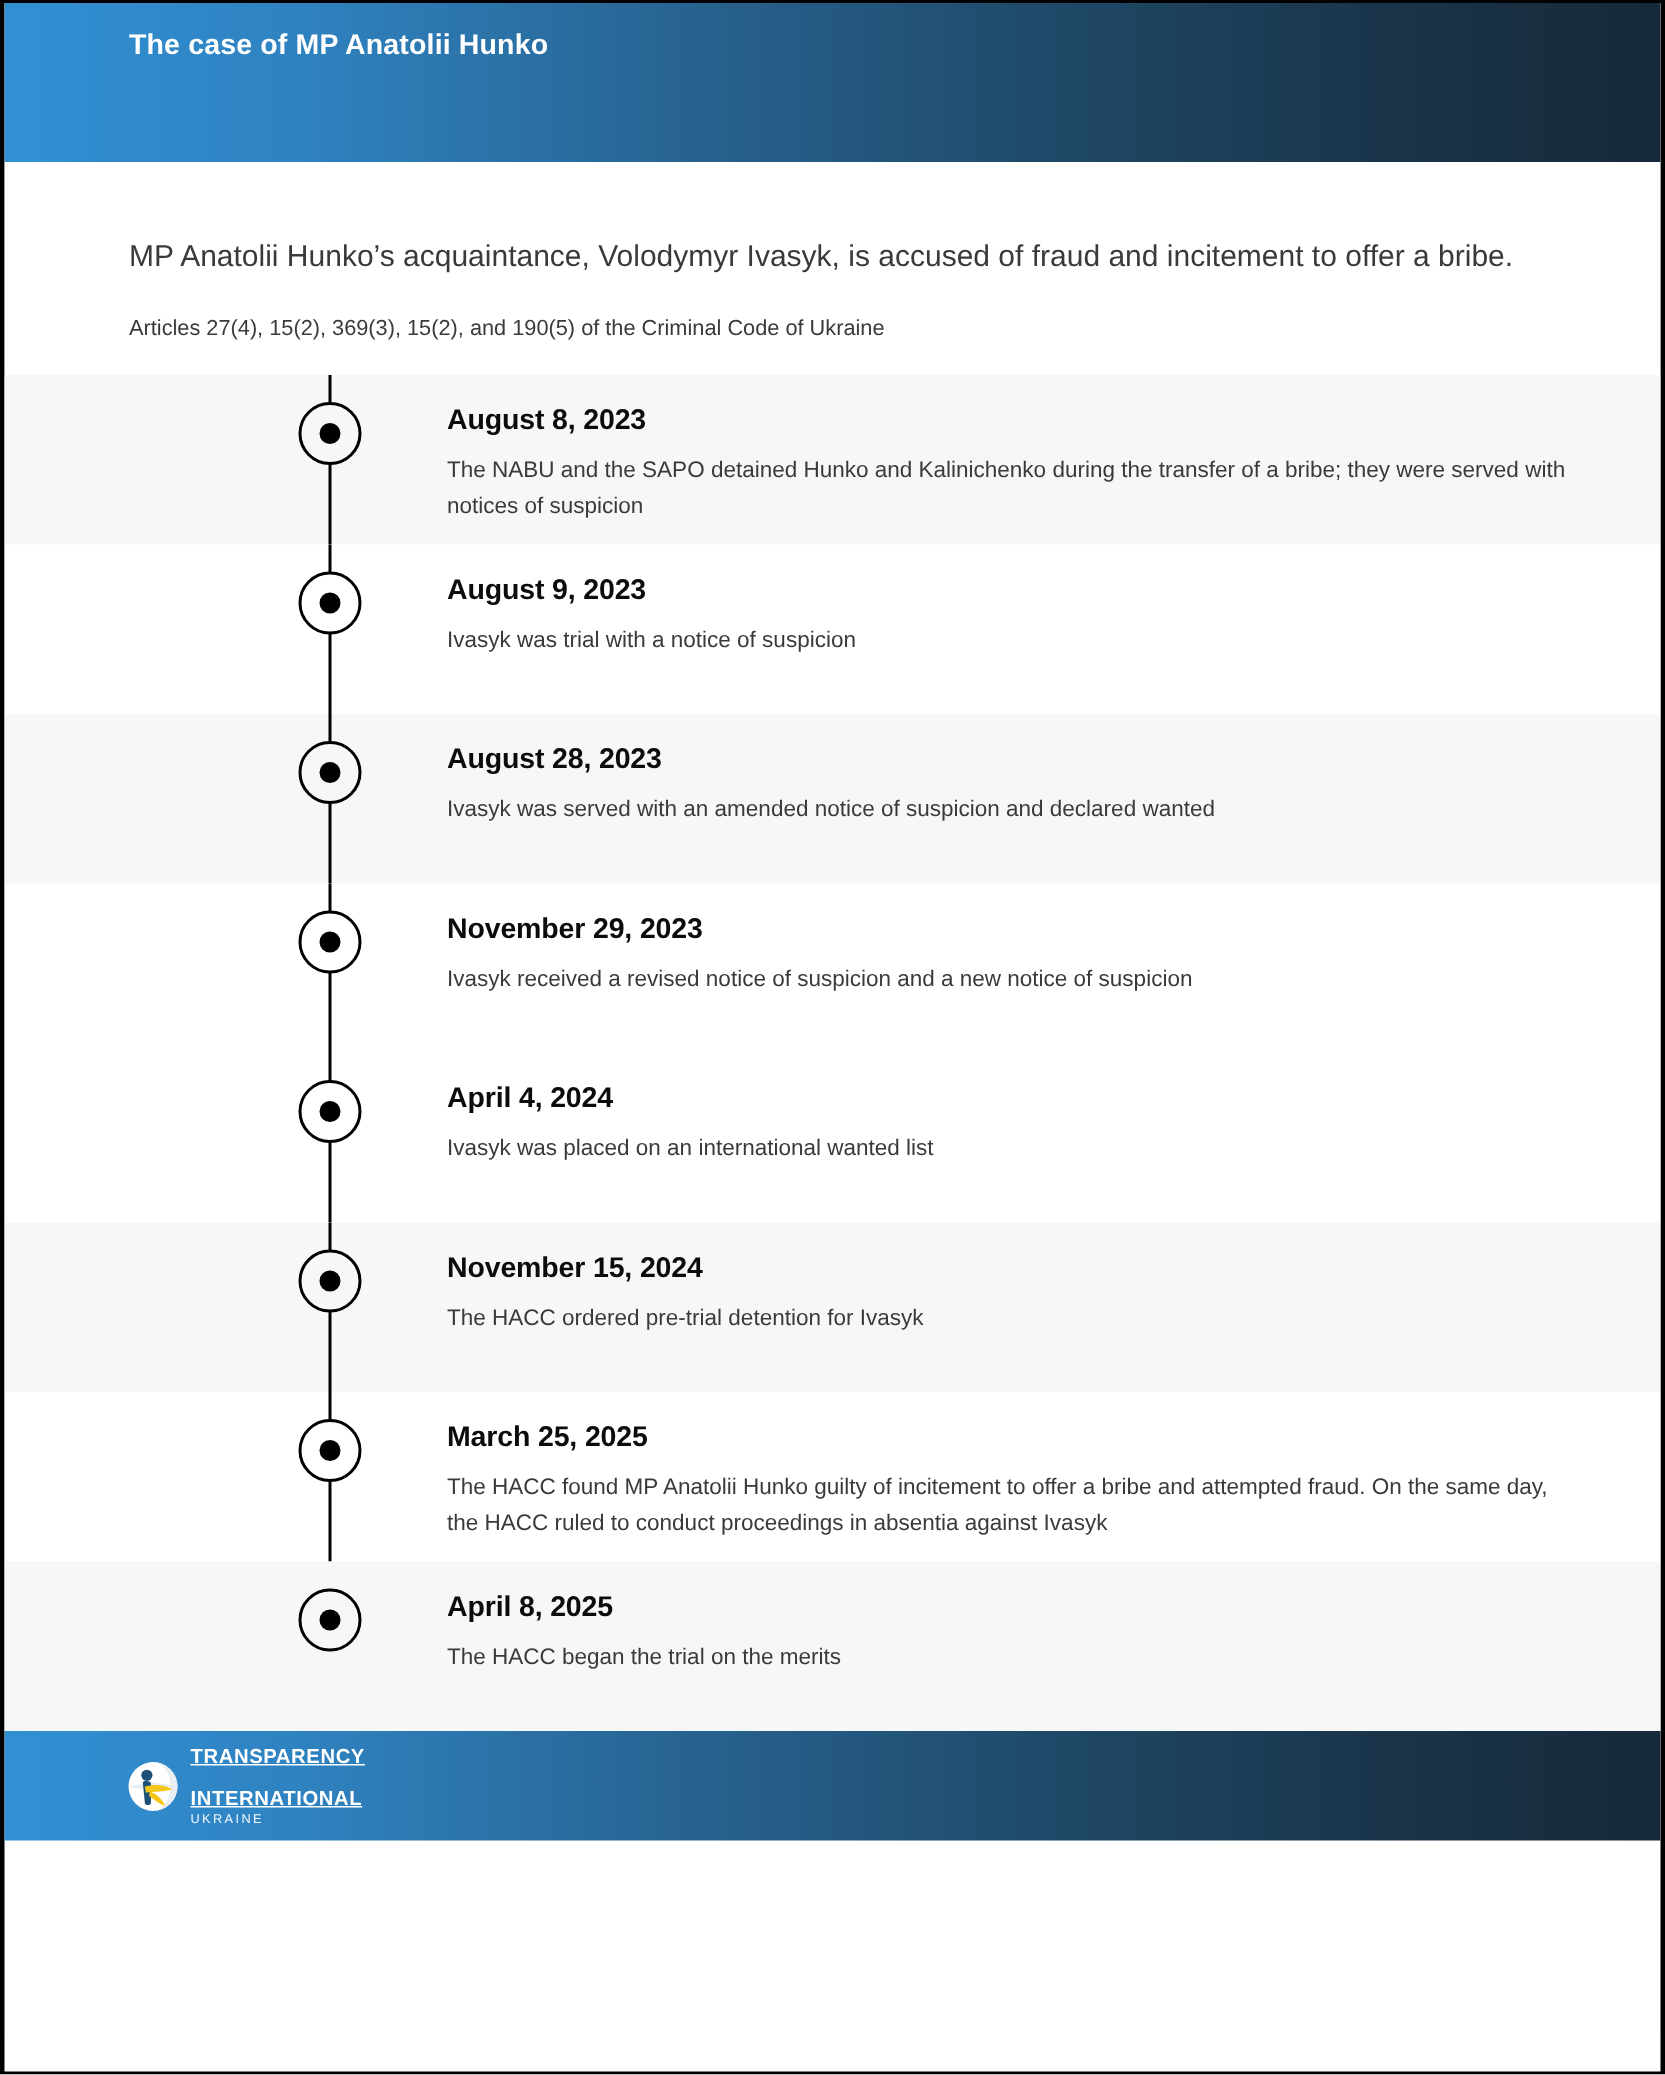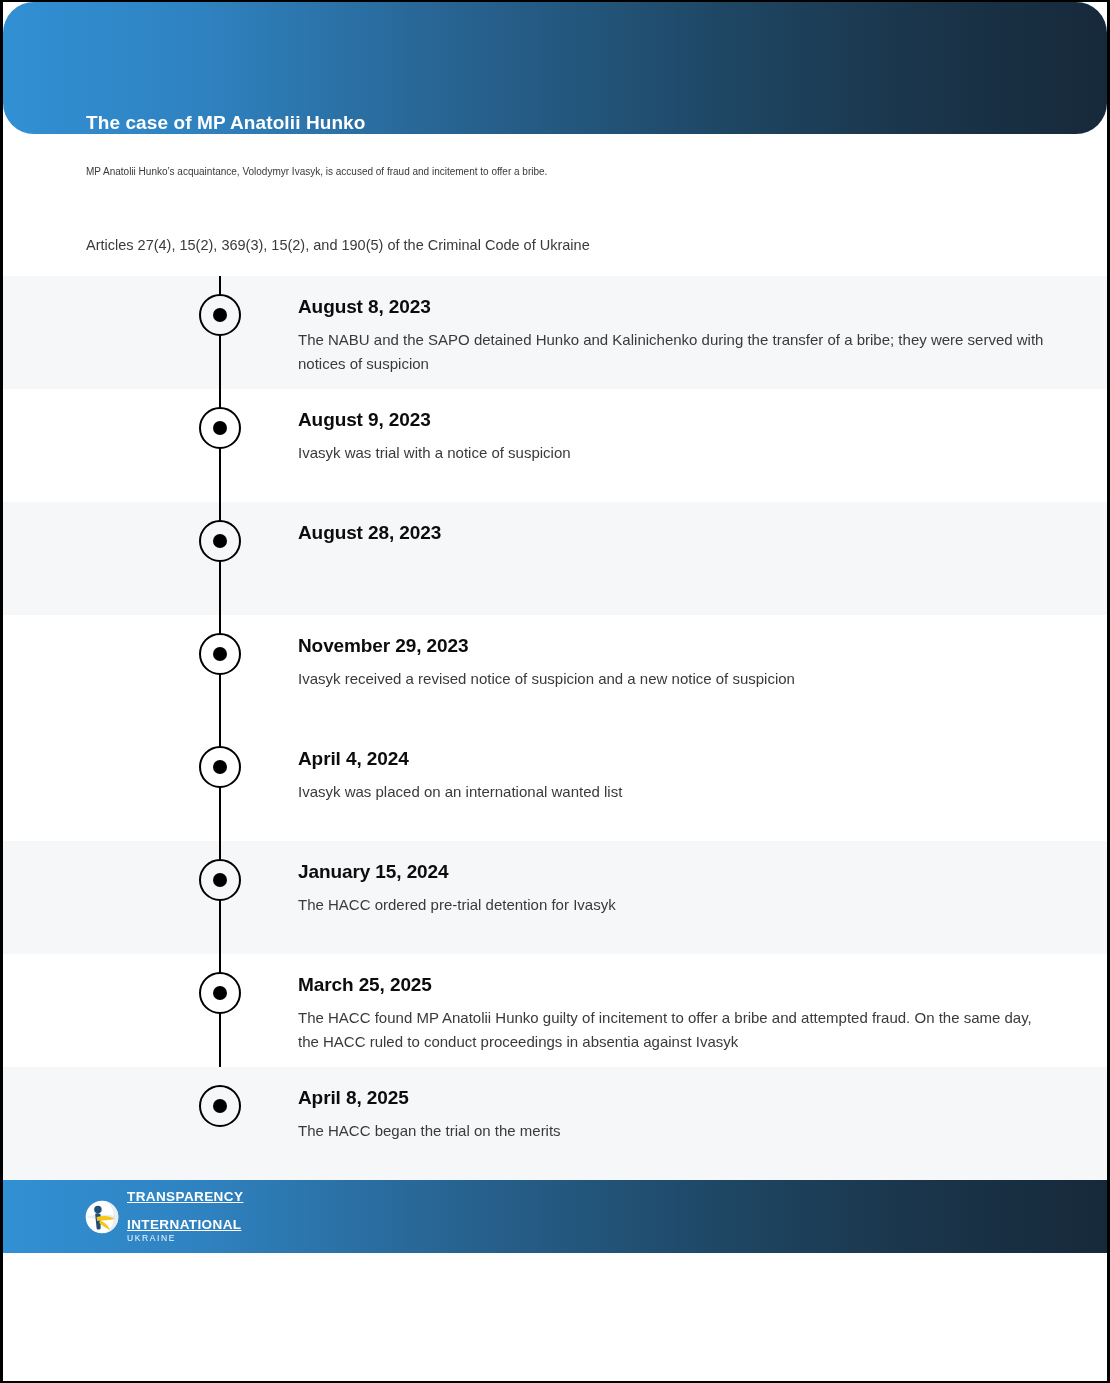--- a/index.html
+++ b/index.html
@@ -19,48 +19,47 @@
     border-left: 3px solid #000000;
     border-right: 3px solid #000000;
     border-top: 2px solid #000000;
     border-bottom: 2px solid #000000;
     overflow: hidden;
   }
 
   
   .header {
     position: relative;
-    height: 132px;
+    height: 106px;
     background: linear-gradient(90deg, #3190d4 0%, #2f82c0 18%, #27628f 42%, #1e4663 66%, #1a3449 84%, #16293a 100%);
     display: flex;
-    align-items: flex-end;
-    border-radius: 31px;
+    align-items: flex-start;
   }
   .header-title {
     color: #ffffff;
     font-size: 19px;
     font-weight: bold;
     letter-spacing: 0.1px;
     margin-left: 83px;
     margin-top: 18px;
   }
 
   
   .intro {
     padding: 0 83px;
     background: #ffffff;
     height: 142px;
     position: relative;
   }
   .intro-lead {
     position: absolute;
-    top: 31px;
+    top: 49px;
     left: 83px;
     right: 60px;
-    font-size: 10px;
+    font-size: 20px;
     color: #3a3a3a;
     line-height: 1.45;
   }
   .intro-articles {
     position: absolute;
     top: 101px;
     left: 83px;
     right: 60px;
     font-size: 14.5px;
     color: #3a3a3a;
@@ -212,20 +211,21 @@
       </div>
     </div>
 
     <div class="tl-row shade">
       <div class="tl-line"></div>
       <div class="marker shade-bg">
         <div class="marker-dot"></div>
       </div>
       <div class="tl-content">
         <div class="tl-date">August 28, 2023</div>
+        <div class="tl-desc">Ivasyk was served with an amended notice of suspicion and declared wanted</div>
       </div>
     </div>
 
     <div class="tl-row plain">
       <div class="tl-line"></div>
       <div class="marker plain-bg">
         <div class="marker-dot"></div>
       </div>
       <div class="tl-content">
         <div class="tl-date">November 29, 2023</div>
@@ -244,21 +244,21 @@
         <div class="tl-desc">Ivasyk was placed on an international wanted list</div>
       </div>
     </div>
 
     <div class="tl-row shade">
       <div class="tl-line"></div>
       <div class="marker shade-bg">
         <div class="marker-dot"></div>
       </div>
       <div class="tl-content">
-        <div class="tl-date">January 15, 2024</div>
+        <div class="tl-date">November 15, 2024</div>
         <div class="tl-desc">The HACC ordered pre-trial detention for Ivasyk</div>
       </div>
     </div>
 
     <div class="tl-row plain">
       <div class="tl-line"></div>
       <div class="marker plain-bg">
         <div class="marker-dot"></div>
       </div>
       <div class="tl-content">

